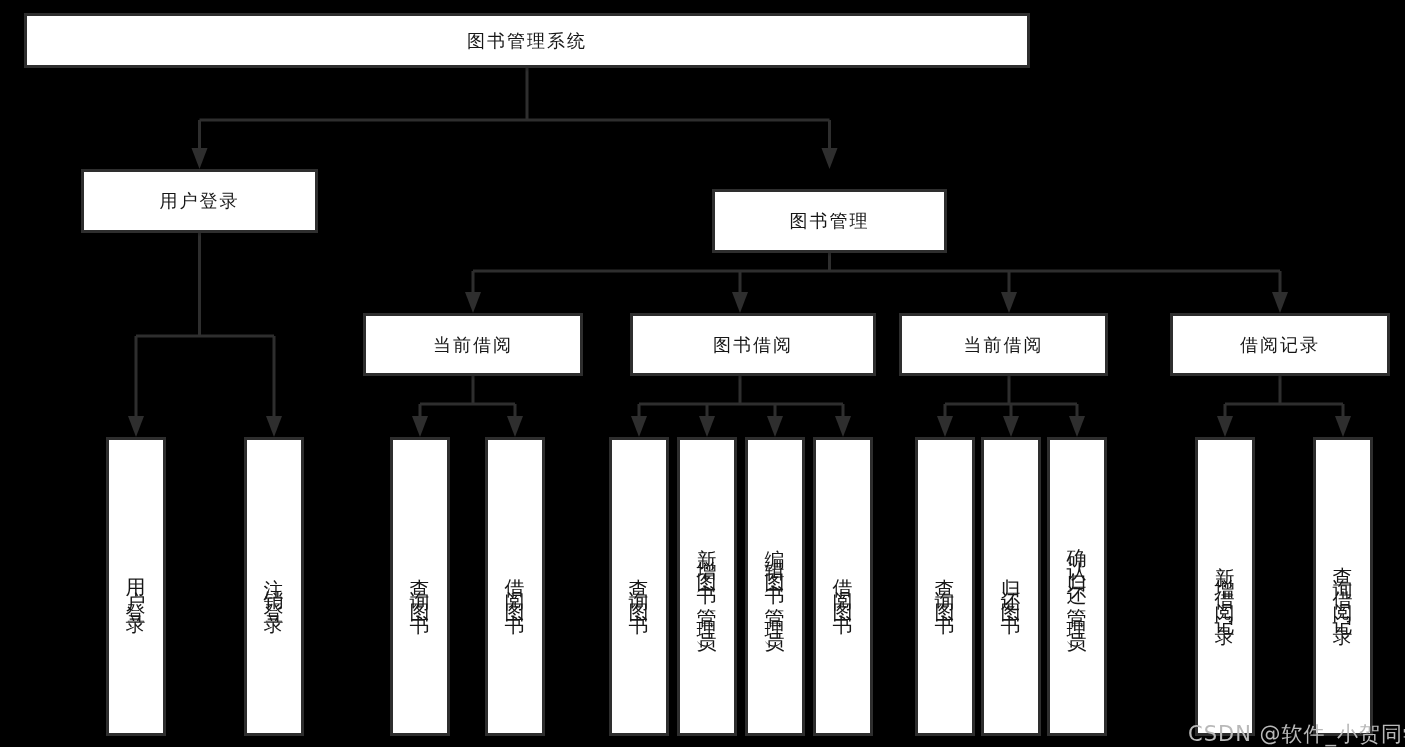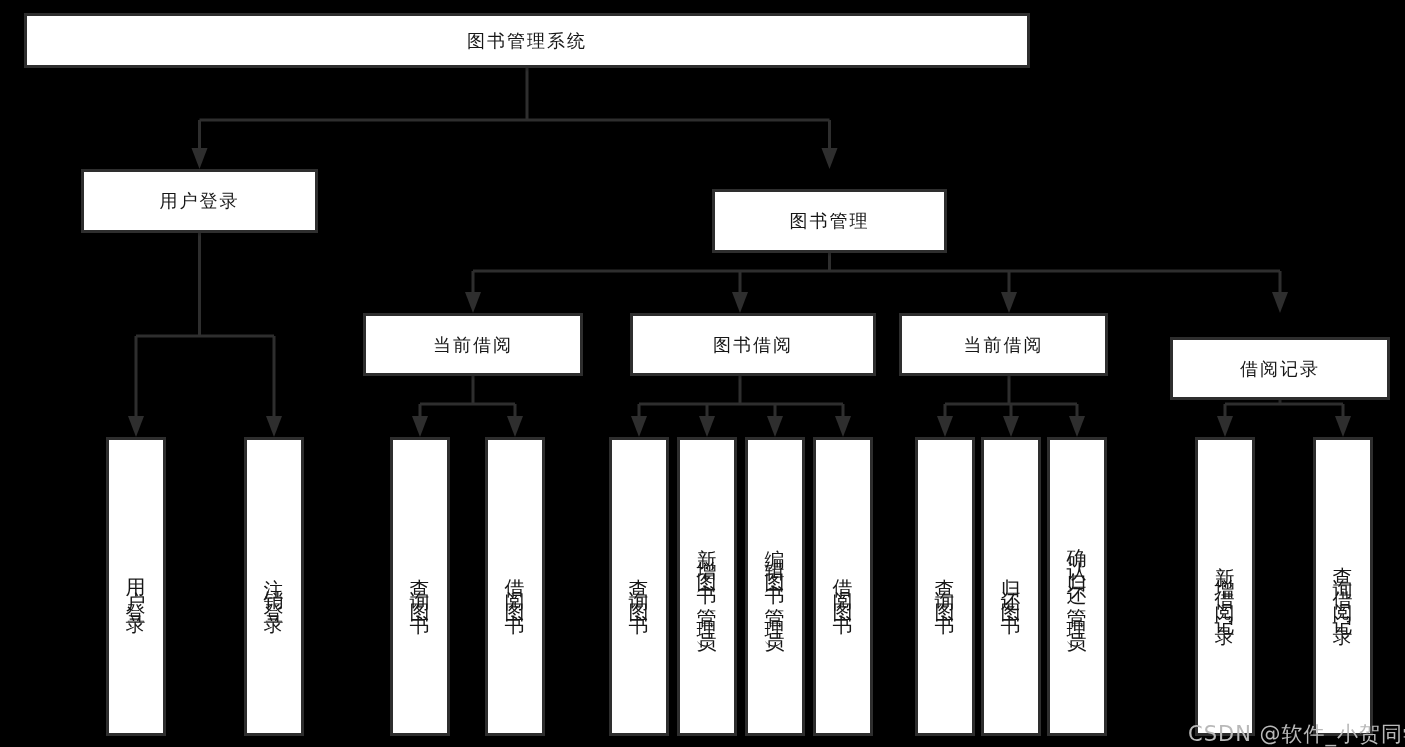--- a/index.html
+++ b/index.html
@@ -93,21 +93,21 @@
   </svg>
 
   <div class="node" style="left:24px;top:13px;width:1006px;height:55px;">图书管理系统</div>
 
   <div class="node" style="left:81px;top:169px;width:237px;height:64px;">用户登录</div>
   <div class="node" style="left:712px;top:169px;width:235px;height:64px;margin-top:20px;">图书管理</div>
 
   <div class="node" style="left:363px;top:313px;width:220px;height:63px;">当前借阅</div>
   <div class="node" style="left:630px;top:313px;width:246px;height:63px;">图书借阅</div>
   <div class="node" style="left:899px;top:313px;width:209px;height:63px;">当前借阅</div>
-  <div class="node" style="left:1170px;top:313px;width:220px;height:63px;margin-top:24px;">借阅记录</div>
+  <div class="node" style="left:1170px;top:313px;width:220px;height:63px;">借阅记录</div>
 
   <div class="leaf" style="left:106px;top:437px;width:60px;height:299px;">用户登录</div>
   <div class="leaf" style="left:244px;top:437px;width:60px;height:299px;">注销登录</div>
 
   <div class="leaf" style="left:390px;top:437px;width:60px;height:299px;">查询图书</div>
   <div class="leaf" style="left:485px;top:437px;width:60px;height:299px;">借阅图书</div>
 
   <div class="leaf" style="left:609px;top:437px;width:60px;height:299px;">查询图书</div>
   <div class="leaf" style="left:677px;top:437px;width:60px;height:299px;">新增图书（管理员）</div>
   <div class="leaf" style="left:745px;top:437px;width:60px;height:299px;">编辑图书（管理员）</div>

